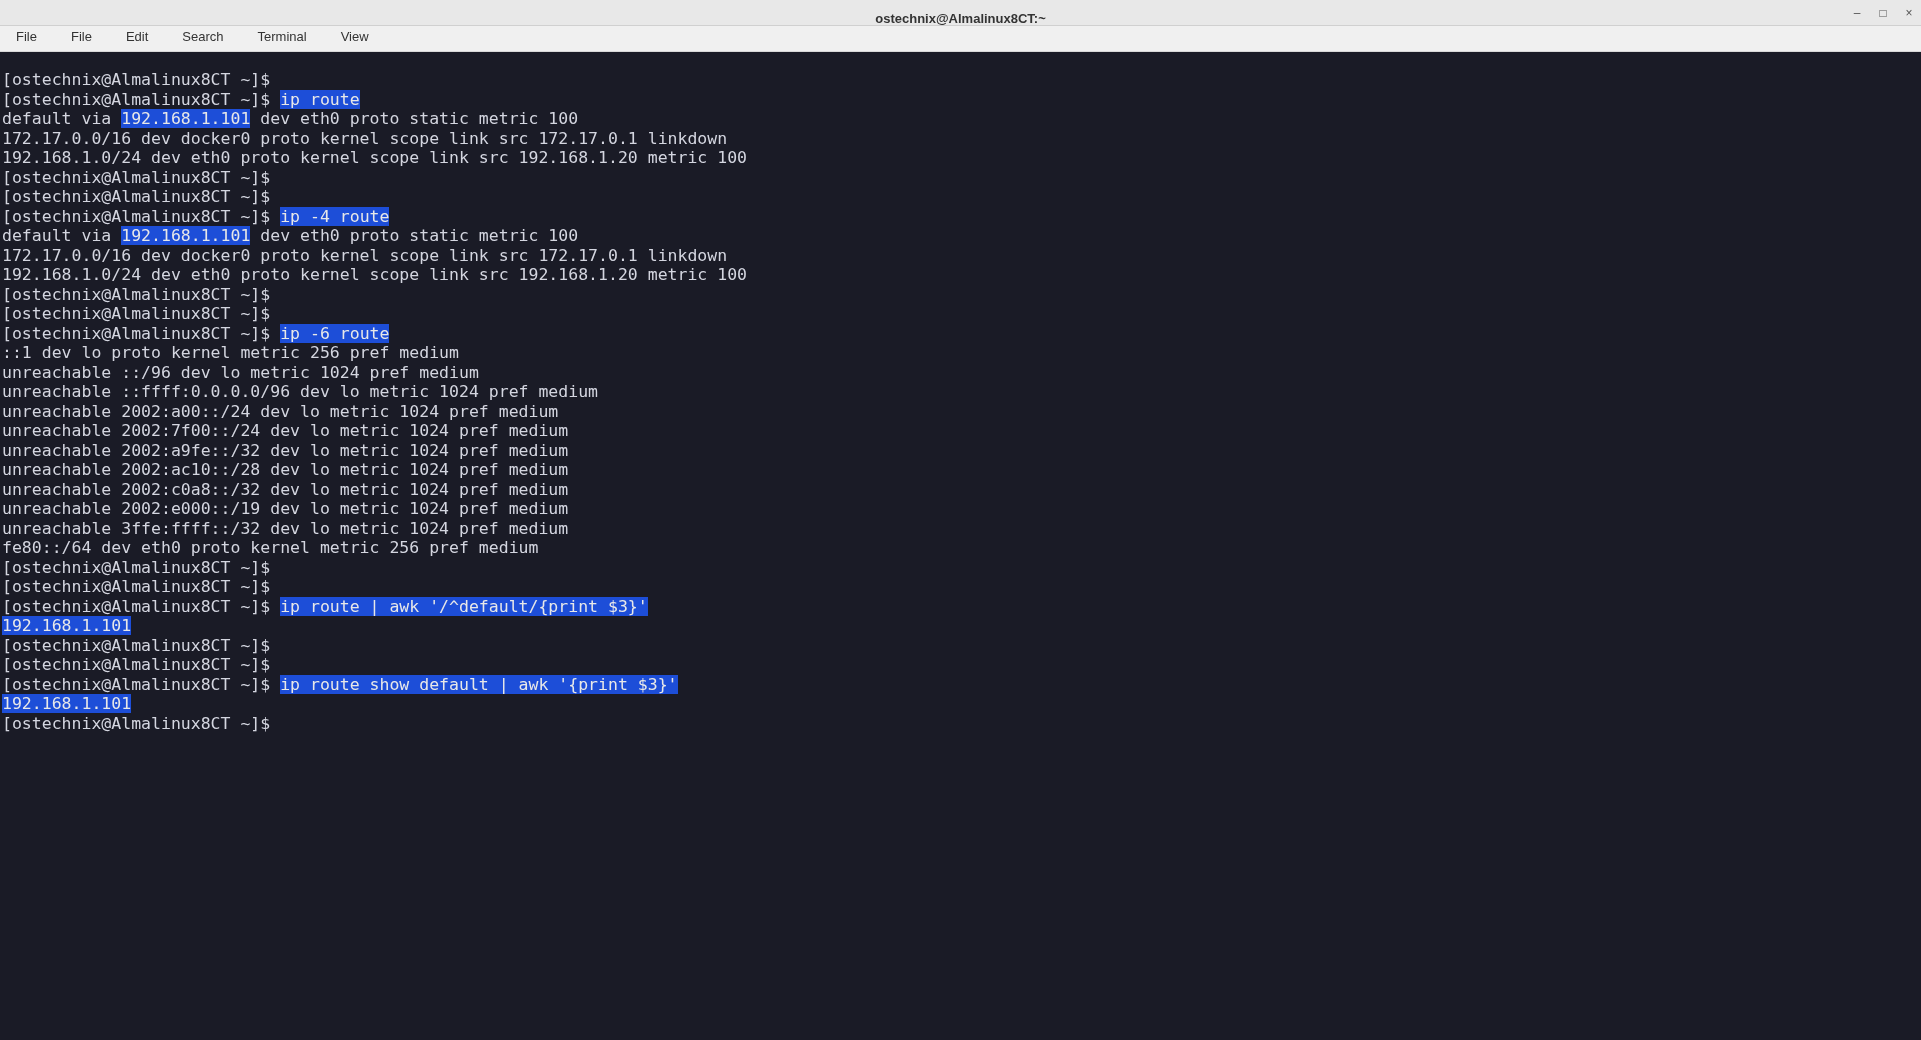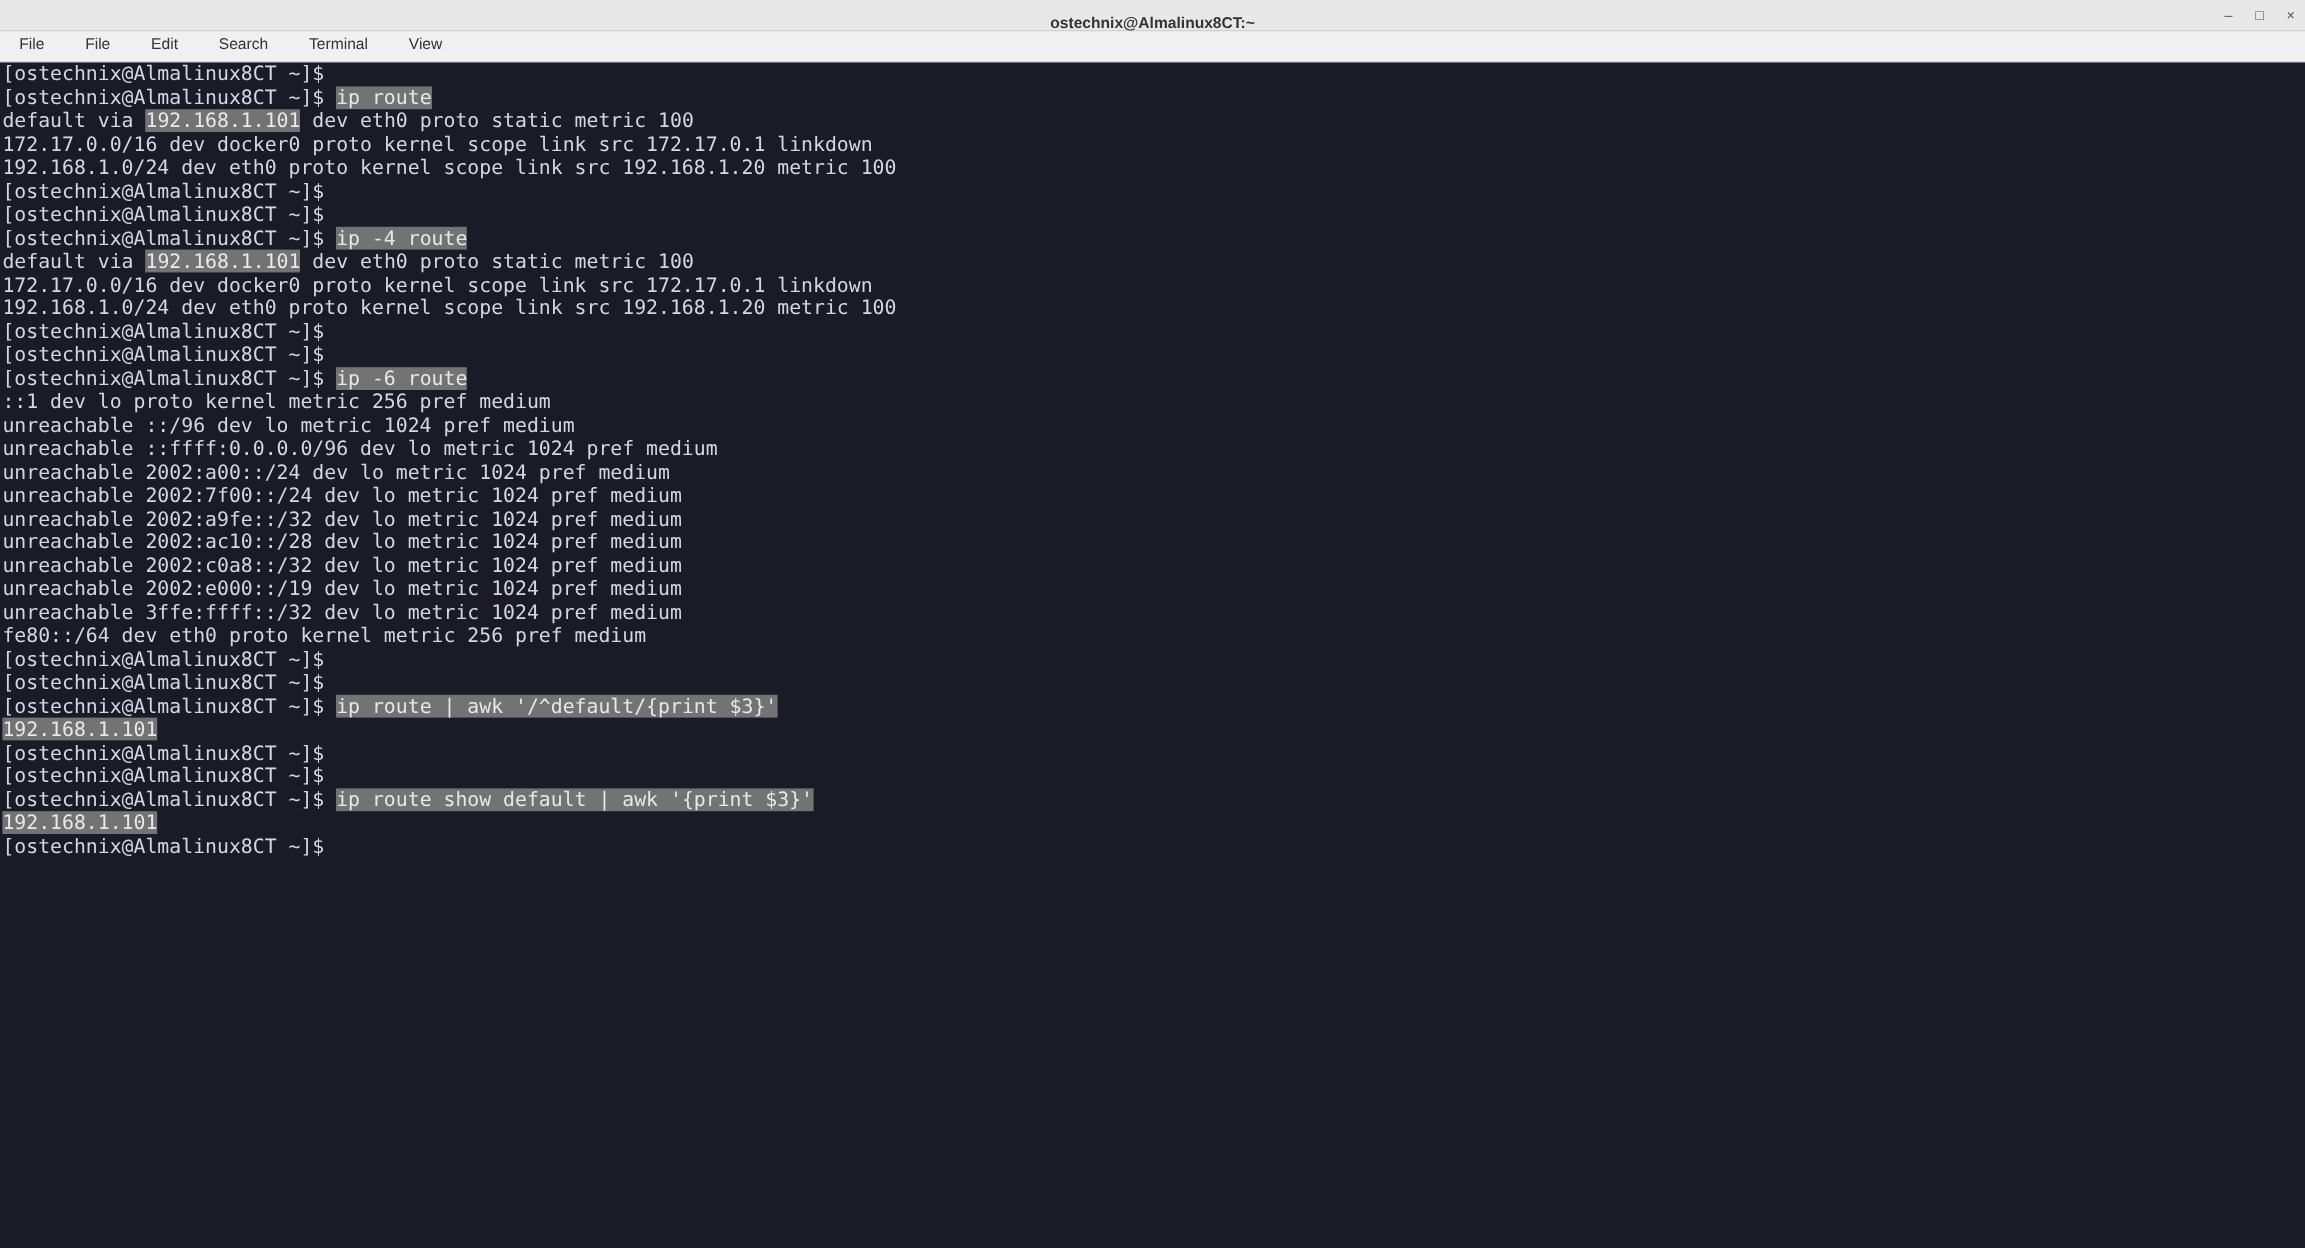--- a/index.html
+++ b/index.html
@@ -62,26 +62,26 @@
     color: #333;
     cursor: pointer;
   }
   .terminal {
     flex: 1;
     background: #1a1b26;
     color: #d4d6e0;
     font-family: "DejaVu Sans Mono", "Liberation Mono", monospace;
     font-size: 16.5px;
     line-height: 19.5px;
-    padding: 0 2px;
+    padding: 18px 2px;
     overflow: hidden;
     white-space: pre;
   }
   .hl {
-    background: #737373;
+    background: #1d4ed8;
     color: #e8e8e8;
   }
   .line { display: block; }
 </style>
 </head>
 <body>
 
 <div class="titlebar">
   <span class="title">ostechnix@Almalinux8CT:~</span>
   <div class="window-controls">

